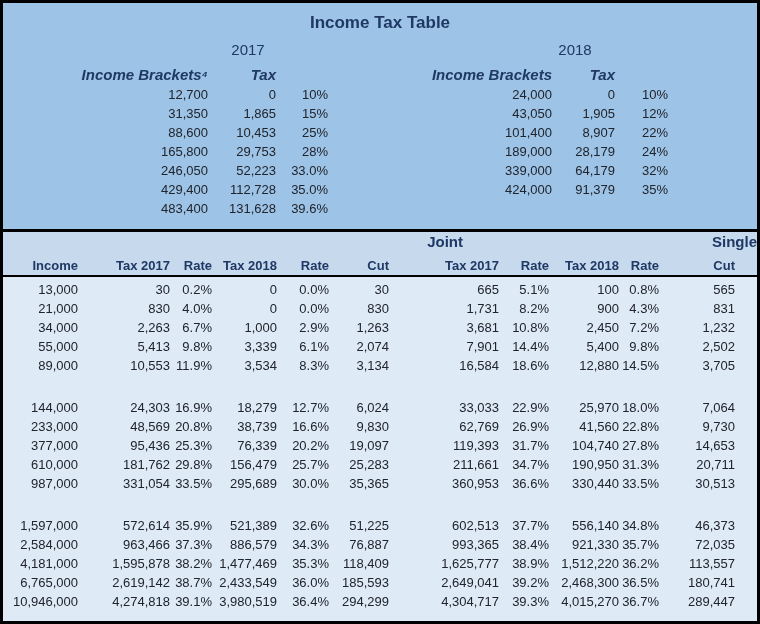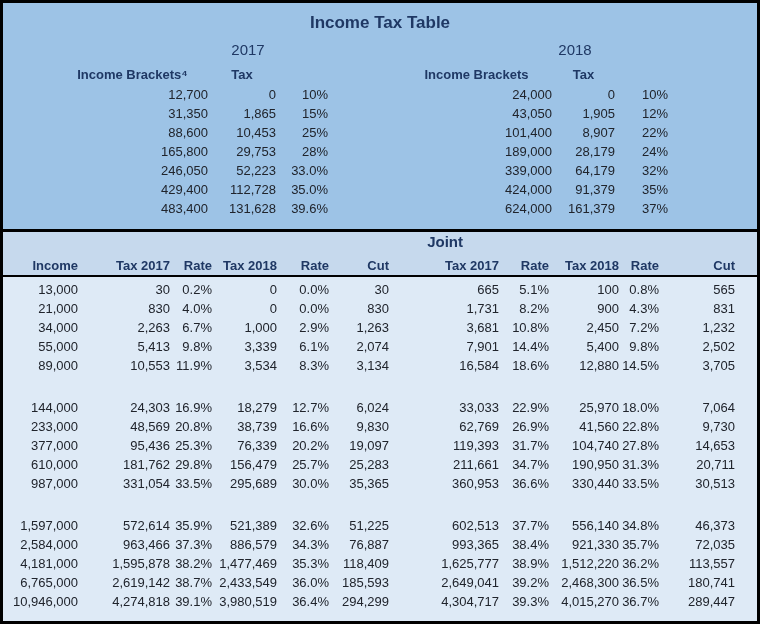--- a/index.html
+++ b/index.html
@@ -15,22 +15,22 @@
          font-size:17px;font-weight:bold;color:var(--header-text,#1F3864);}
   .year-label{position:absolute;top:38px;width:120px;text-align:center;
               font-size:15px;color:var(--header-text,#1F3864);}
   .y17{left:185px}.y18{left:512px}
   .bracket-table{position:absolute;top:60px;border-collapse:collapse;table-layout:fixed;
                  font-size:13px;color:var(--number-text,#20242C);}
   .t17{left:54px;width:271px}
   .t18{left:398px;width:267px}
   .t17 col.bc1{width:151px}.t17 col.bc2{width:68px}.t17 col.bc3{width:52px}
   .t18 col.bc1{width:151px}.t18 col.bc2{width:63px}.t18 col.bc3{width:53px}
-  .bracket-table th{font-weight:bold;color:var(--header-text,#1F3864);font-size:13px;
-                    height:22px;padding:0;white-space:nowrap;}
+  .bracket-table th{font-weight:bold;color:var(--header-text,#1F3864);font-size:15px;
+                    height:22px;text-align:right;padding:0;white-space:nowrap;font-style:italic;}
   .bracket-table td{text-align:right;height:19px;padding:0;white-space:nowrap;}
   
   .band{height:48px;flex:none;box-sizing:border-box;background:var(--band-bg,#C6D9ED);
         border-top:3px solid #000;border-bottom:2px solid #000;position:relative;}
   .group-label{position:absolute;top:1px;font-size:15px;font-weight:bold;
                color:var(--header-text,#1F3864);text-align:right;}
   .joint{left:0;width:460px}.single{left:400px;width:354px}
   .lower-table{border-collapse:collapse;table-layout:fixed;width:754px;
                font-size:13px;color:var(--number-text,#20242C);}
   .lower-table col.c1{width:75px}.lower-table col.c2{width:92px}
@@ -148,31 +148,27 @@
           <tr>
             <td>339,000</td>
             <td>64,179</td>
             <td>32%</td>
           </tr>
           <tr>
             <td>424,000</td>
             <td>91,379</td>
             <td>35%</td>
           </tr>
-          <tr>
-            <td>624,000</td>
-            <td>161,379</td>
-            <td>37%</td>
-          </tr>
         </tbody>
     </table>
   </div>
 
   <div class="band">
     <div class="group-label joint">Joint</div>
+    <div class="group-label single">Single</div>
     <table class="lower-table header-table">
       <colgroup>
         <col class="c1">
           <col class="c2">
           <col class="c3">
           <col class="c4">
           <col class="c5">
         <col class="c6">
           <col class="c7">
           <col class="c8">

